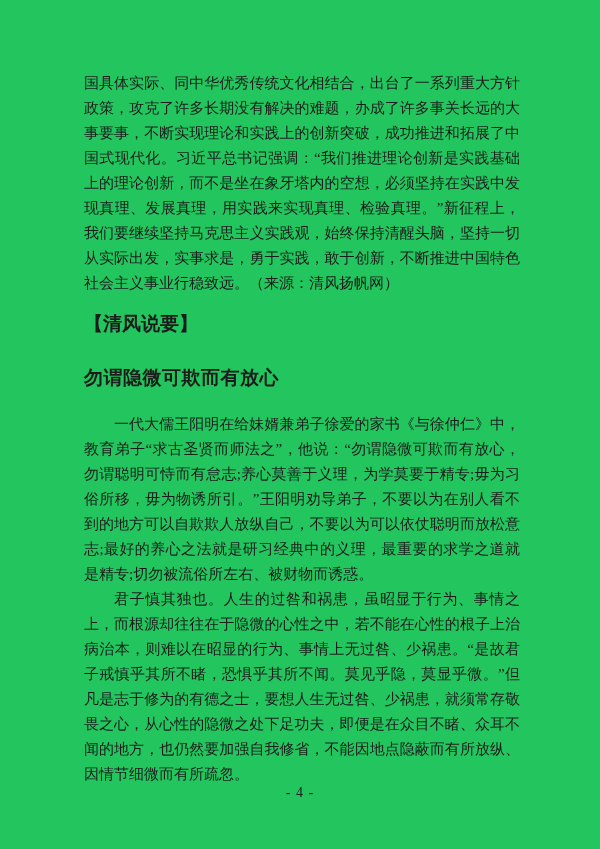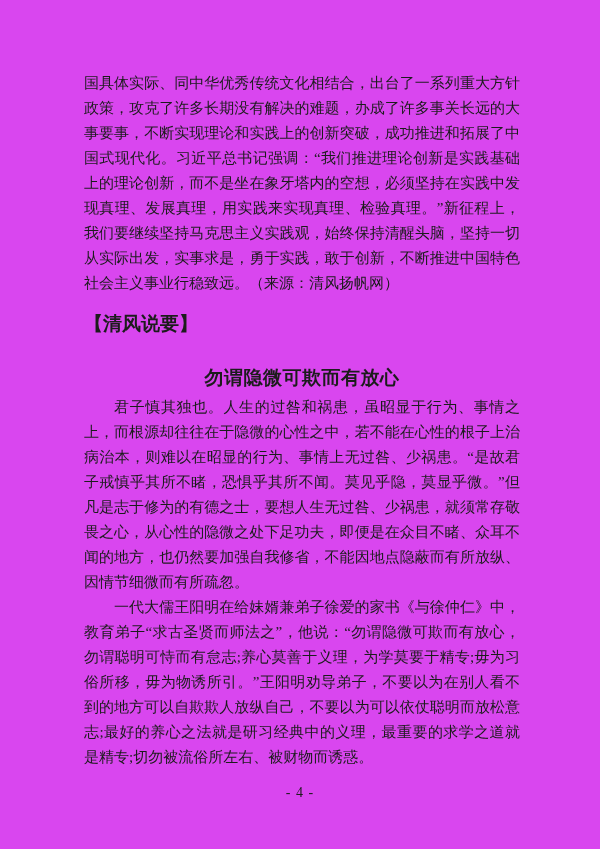--- a/index.html
+++ b/index.html
@@ -1,21 +1,21 @@
 <!DOCTYPE html>
 <html><head>
 <meta charset="utf-8">
 <style>
   * { margin: 0; padding: 0; box-sizing: border-box; }
   html, body { background: #ffffff; }
   .page {
     position: relative;
     width: 600px;
     height: 849px;
-    background: #d946ef;
+    background: #22c55e;
     font-family: "Liberation Serif", "DejaVu Serif", serif;
     color: #1c1c1c;
     overflow: hidden;
     margin: 0 auto;
   }
   .content {
     position: absolute;
     left: 84px;
     top: 71px;
     width: 436px;
@@ -29,25 +29,25 @@
   .para.indent { text-indent: 2em; }
   .section-header {
     margin-top: 15px;
     font-size: 19px;
     line-height: 25px;
     font-weight: bold;
     text-align: left;
   }
   .article-title {
     margin-top: 29px;
-    margin-bottom: 4px;
+    margin-bottom: 21px;
     font-size: 19px;
     line-height: 26px;
     font-weight: bold;
-    text-align: center;
+    text-align: left;
     letter-spacing: 0.5px;
   }
   .page-footer {
     position: absolute;
     top: 785px;
     left: 0;
     width: 100%;
     text-align: center;
     font-size: 14px;
     letter-spacing: 1px;
@@ -59,20 +59,20 @@
 
 <div class="page">
   <div class="content">
 
     <p class="para">国具体实际、同中华优秀传统文化相结合，出台了一系列重大方针政策，攻克了许多长期没有解决的难题，办成了许多事关长远的大事要事，不断实现理论和实践上的创新突破，成功推进和拓展了中国式现代化。习近平总书记强调：“我们推进理论创新是实践基础上的理论创新，而不是坐在象牙塔内的空想，必须坚持在实践中发现真理、发展真理，用实践来实现真理、检验真理。”新征程上，我们要继续坚持马克思主义实践观，始终保持清醒头脑，坚持一切从实际出发，实事求是，勇于实践，敢于创新，不断推进中国特色社会主义事业行稳致远。（来源：清风扬帆网）</p>
 
     <h3 class="section-header">【清风说要】</h3>
 
     <h1 class="article-title">勿谓隐微可欺而有放心</h1>
 
+    <p class="para indent">一代大儒王阳明在给妹婿兼弟子徐爱的家书《与徐仲仁》中，教育弟子“求古圣贤而师法之”，他说：“勿谓隐微可欺而有放心，勿谓聪明可恃而有怠志;养心莫善于义理，为学莫要于精专;毋为习俗所移，毋为物诱所引。”王阳明劝导弟子，不要以为在别人看不到的地方可以自欺欺人放纵自己，不要以为可以依仗聪明而放松意志;最好的养心之法就是研习经典中的义理，最重要的求学之道就是精专;切勿被流俗所左右、被财物而诱惑。</p>
+
     <p class="para indent">君子慎其独也。人生的过咎和祸患，虽昭显于行为、事情之上，而根源却往往在于隐微的心性之中，若不能在心性的根子上治病治本，则难以在昭显的行为、事情上无过咎、少祸患。“是故君子戒慎乎其所不睹，恐惧乎其所不闻。莫见乎隐，莫显乎微。”但凡是志于修为的有德之士，要想人生无过咎、少祸患，就须常存敬畏之心，从心性的隐微之处下足功夫，即便是在众目不睹、众耳不闻的地方，也仍然要加强自我修省，不能因地点隐蔽而有所放纵、因情节细微而有所疏忽。</p>
-
-    <p class="para indent">一代大儒王阳明在给妹婿兼弟子徐爱的家书《与徐仲仁》中，教育弟子“求古圣贤而师法之”，他说：“勿谓隐微可欺而有放心，勿谓聪明可恃而有怠志;养心莫善于义理，为学莫要于精专;毋为习俗所移，毋为物诱所引。”王阳明劝导弟子，不要以为在别人看不到的地方可以自欺欺人放纵自己，不要以为可以依仗聪明而放松意志;最好的养心之法就是研习经典中的义理，最重要的求学之道就是精专;切勿被流俗所左右、被财物而诱惑。</p>
 
   </div>
 
   <div class="page-footer">- 4 -</div>
 </div>
 
 </body></html>

